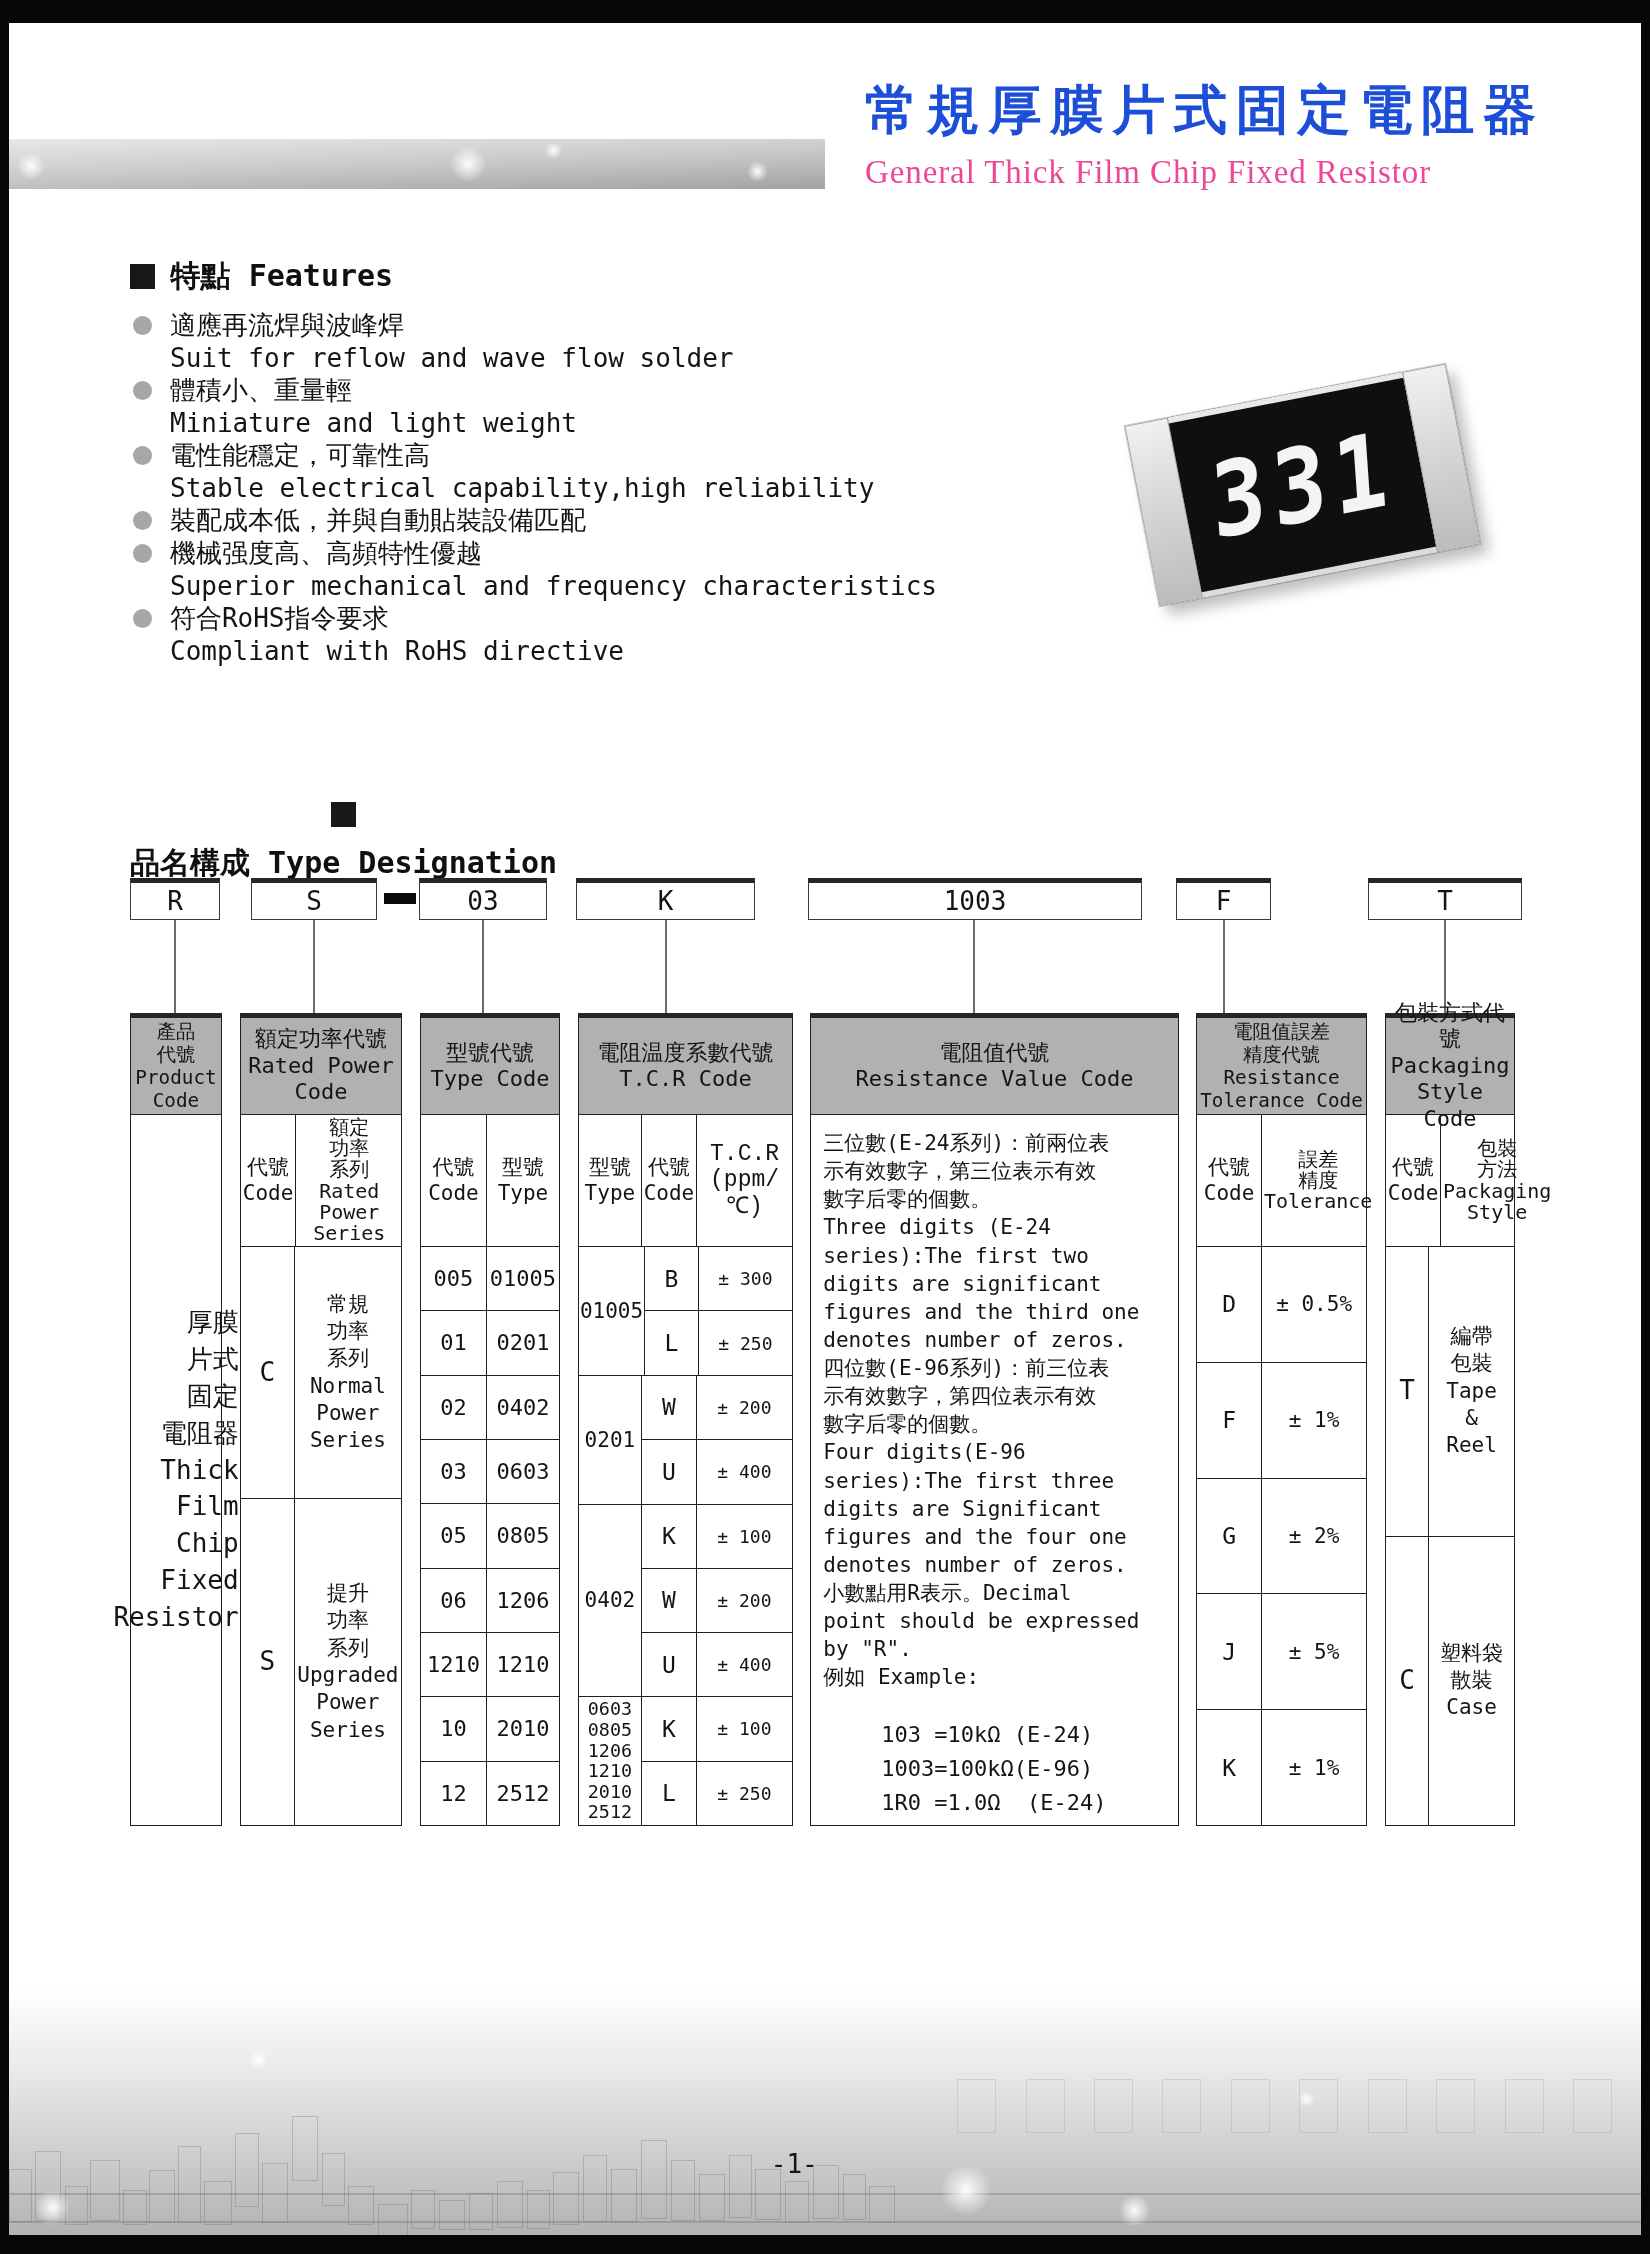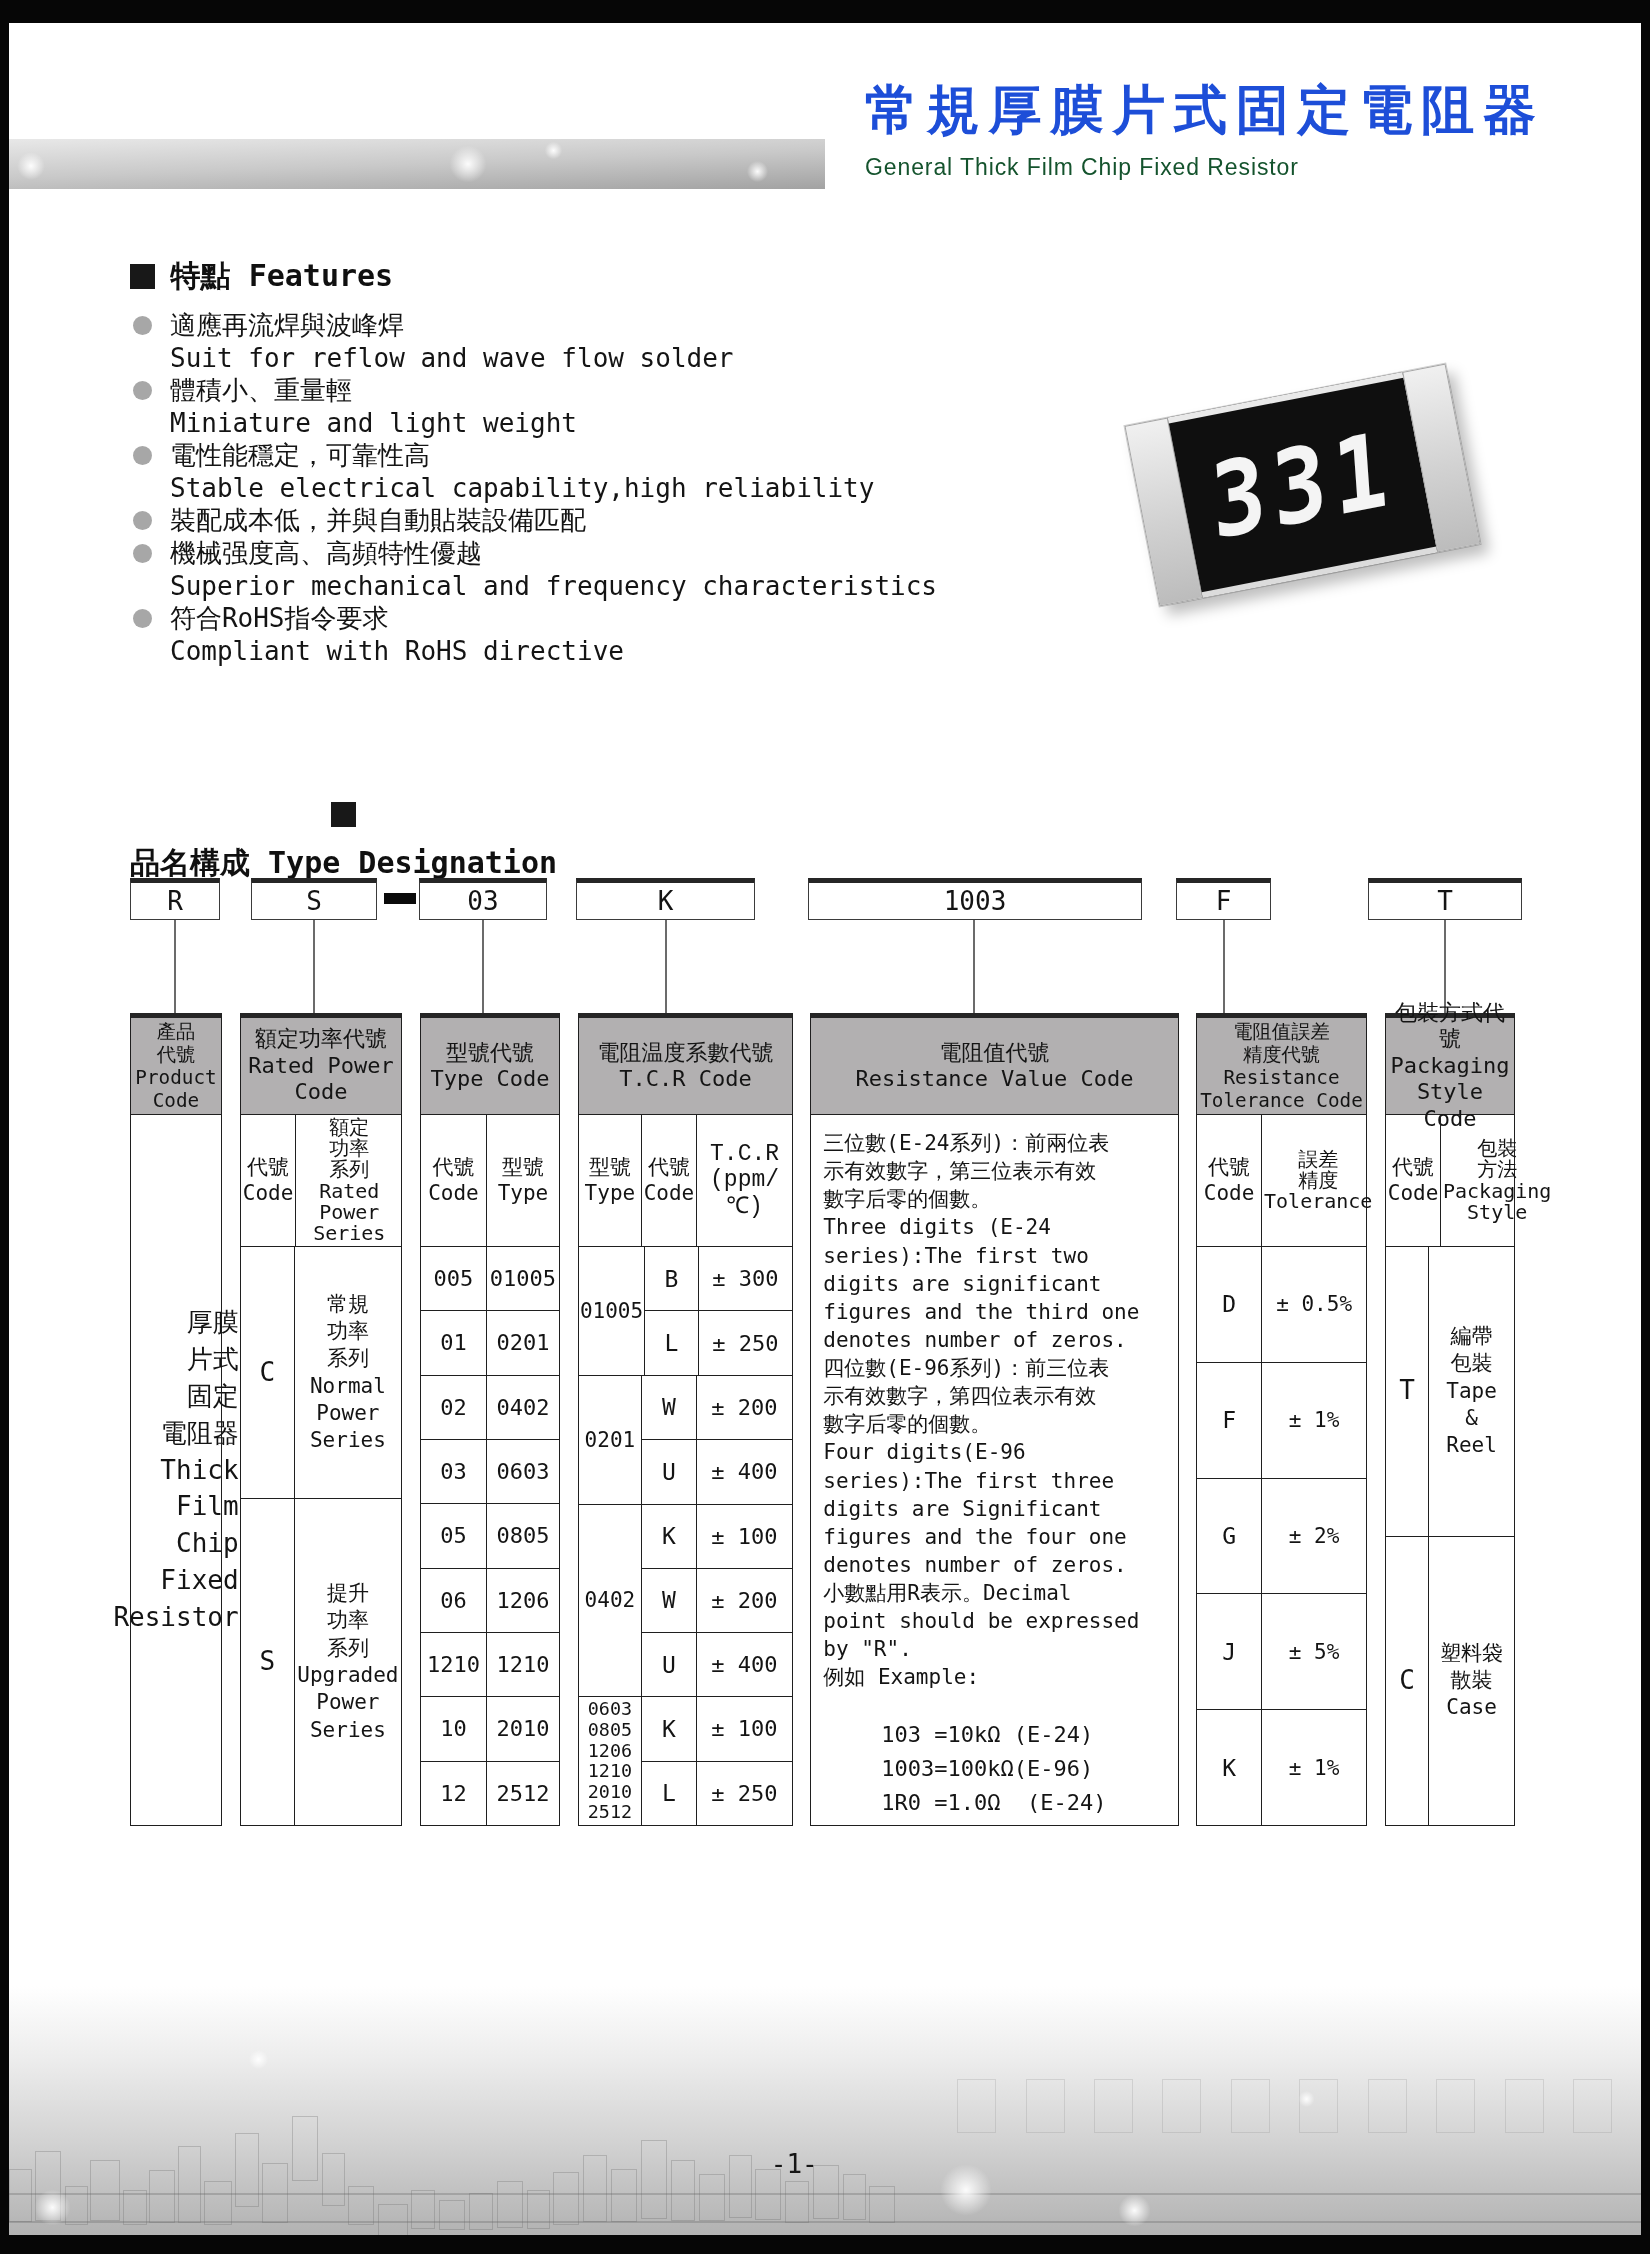--- a/index.html
+++ b/index.html
@@ -15,22 +15,22 @@
   .edge       { position:absolute; top:0; bottom:0; width:8.8px; background:#060606; }
   .edge.l { left:0; } .edge.r { right:0; }
 
   
   .gray-band { position:absolute; left:8.8px; top:139px; width:816px; height:50px;
     background:linear-gradient(178deg,#e8e8e8 0%,#c9c9c9 50%,#a2a2a2 100%); }
   .spark { position:absolute; border-radius:50%;
     background:radial-gradient(circle, rgba(255,255,255,.95) 0%, rgba(255,255,255,0) 65%); }
   .title-zh { position:absolute; left:865px; top:75px; font-size:53px; font-weight:bold;
     letter-spacing:8.8px; color:#1d4ed8; }
-  .title-en { position:absolute; left:865px; top:154px; font-size:23px; letter-spacing:0.9px;
-    color:#14532d; font-family:Liberation Sans, sans-serif; }
+  .title-en { position:absolute; left:865px; top:154px; font-size:33px; letter-spacing:0.9px;
+    color:#ec4899; font-family:Liberation Serif, serif; }
 
   
   .sec-head { position:absolute; display:flex; align-items:center; gap:16px;
     font-size:30px; font-weight:bold; color:#101010; }
   .sec-head .sq { width:24.6px; height:24.6px; background:#181818; flex:none; }
   #features-head { left:130px; top:256px; }
   #designation-head { left:130px; top:802px;flex-direction:column; }
 
   
   .features { position:absolute; left:133px; top:309px; }
@@ -110,21 +110,21 @@
   .tcr-group { display:flex; }
   .g2 { flex:2; } .g3 { flex:3; }
   .type-cell { flex:0 0 29%; display:flex; align-items:center; justify-content:center;
     text-align:center; font-size:21px; white-space:pre-line; padding:0.9px; }
   .g-last .type-cell { font-size:18.4px; line-height:1.12; }
   .tcr-rows { flex:1; display:flex; flex-direction:column; border-left:1.8px solid #1f1f1f; }
   .tcr-row { flex:1; display:flex; border-bottom:1.8px solid #1f1f1f; }
   .tcr-row:last-child { border-bottom:none; }
   .c-code { flex:0 0 36%; display:flex; align-items:center; justify-content:center; font-size:23px; }
   .c-val  { flex:1; display:flex; align-items:center; justify-content:center;
-    border-left:1.8px solid #1f1f1f; font-size:22px; }
+    border-left:1.8px solid #1f1f1f; font-size:18px; }
 
   #col5 .col-body { display:block; padding:14px 8.8px 0 12.3px; }
   #col5 .col-body > * { border-bottom:none; }
   .val-text { font-size:21px; line-height:1.34; white-space:pre-line; }
   .examples { margin:26px 0 0 58px; font-size:22px; line-height:1.55; }
   .examples div { white-space:pre; }
 
   .tolrow { flex:1; }
   .tolrow .c38 { flex:0 0 38%; font-size:23px; }
   .tolrow .c62 { flex:1; font-size:21px; }

